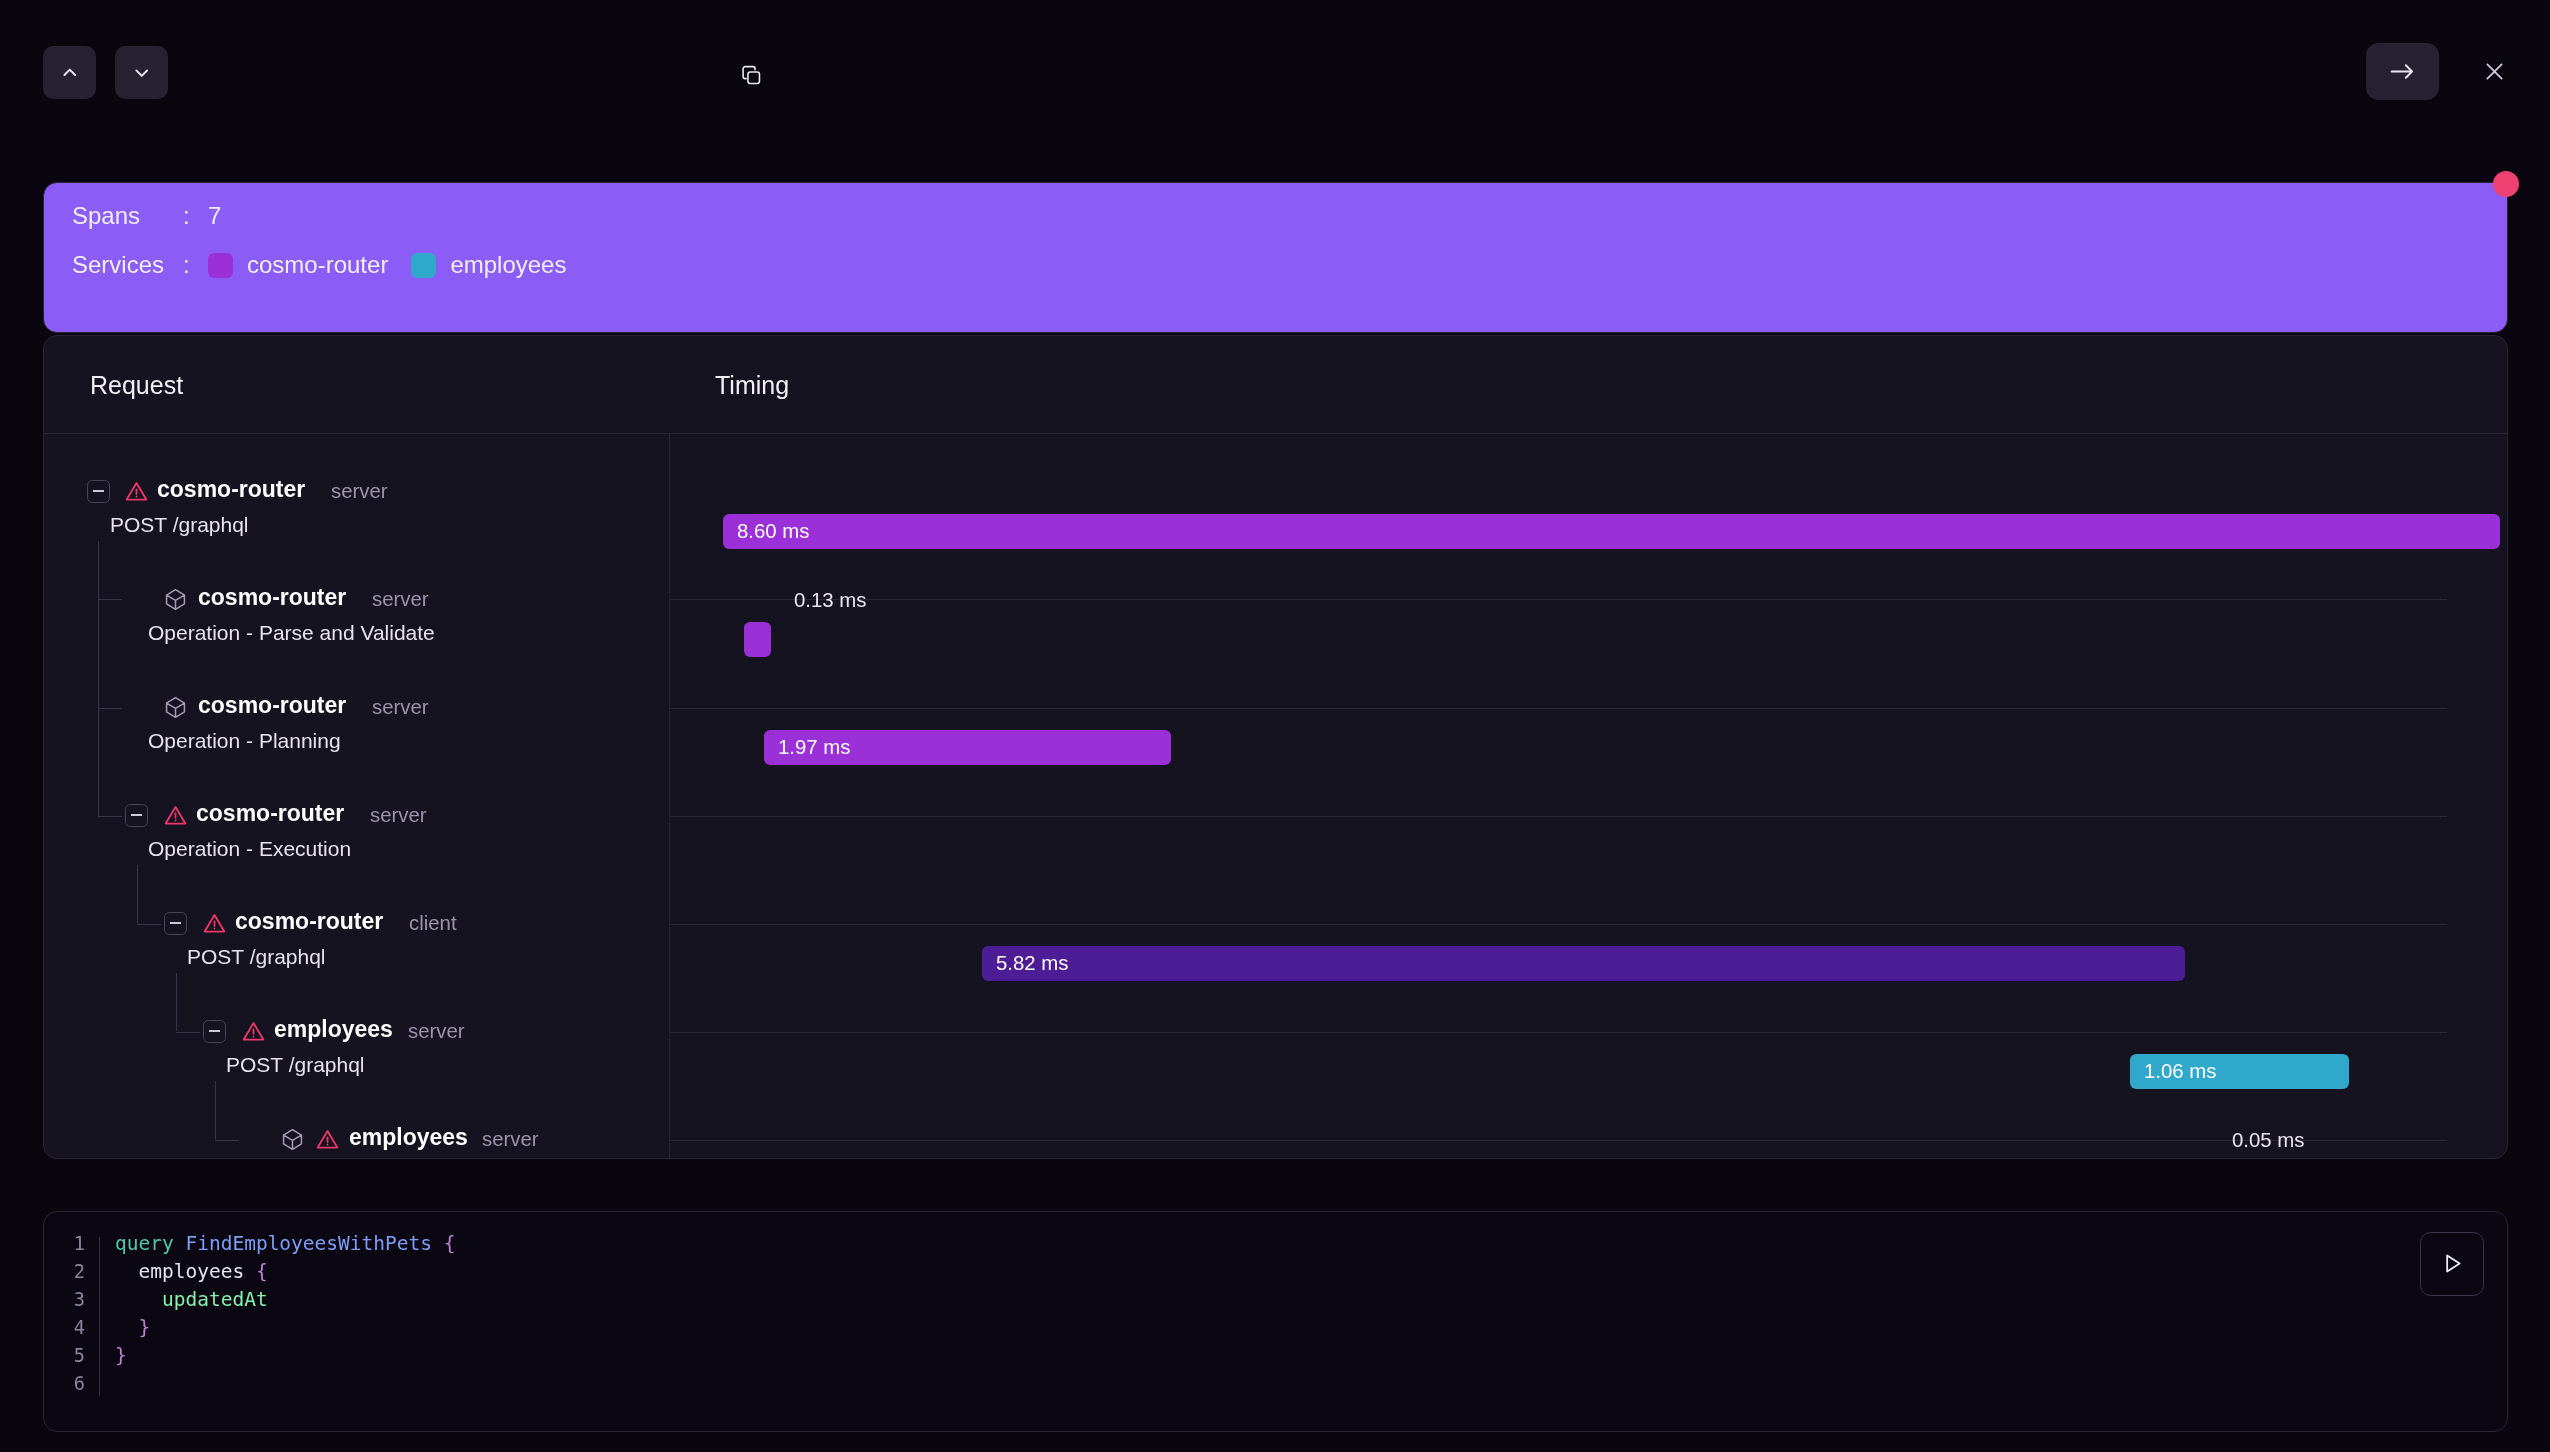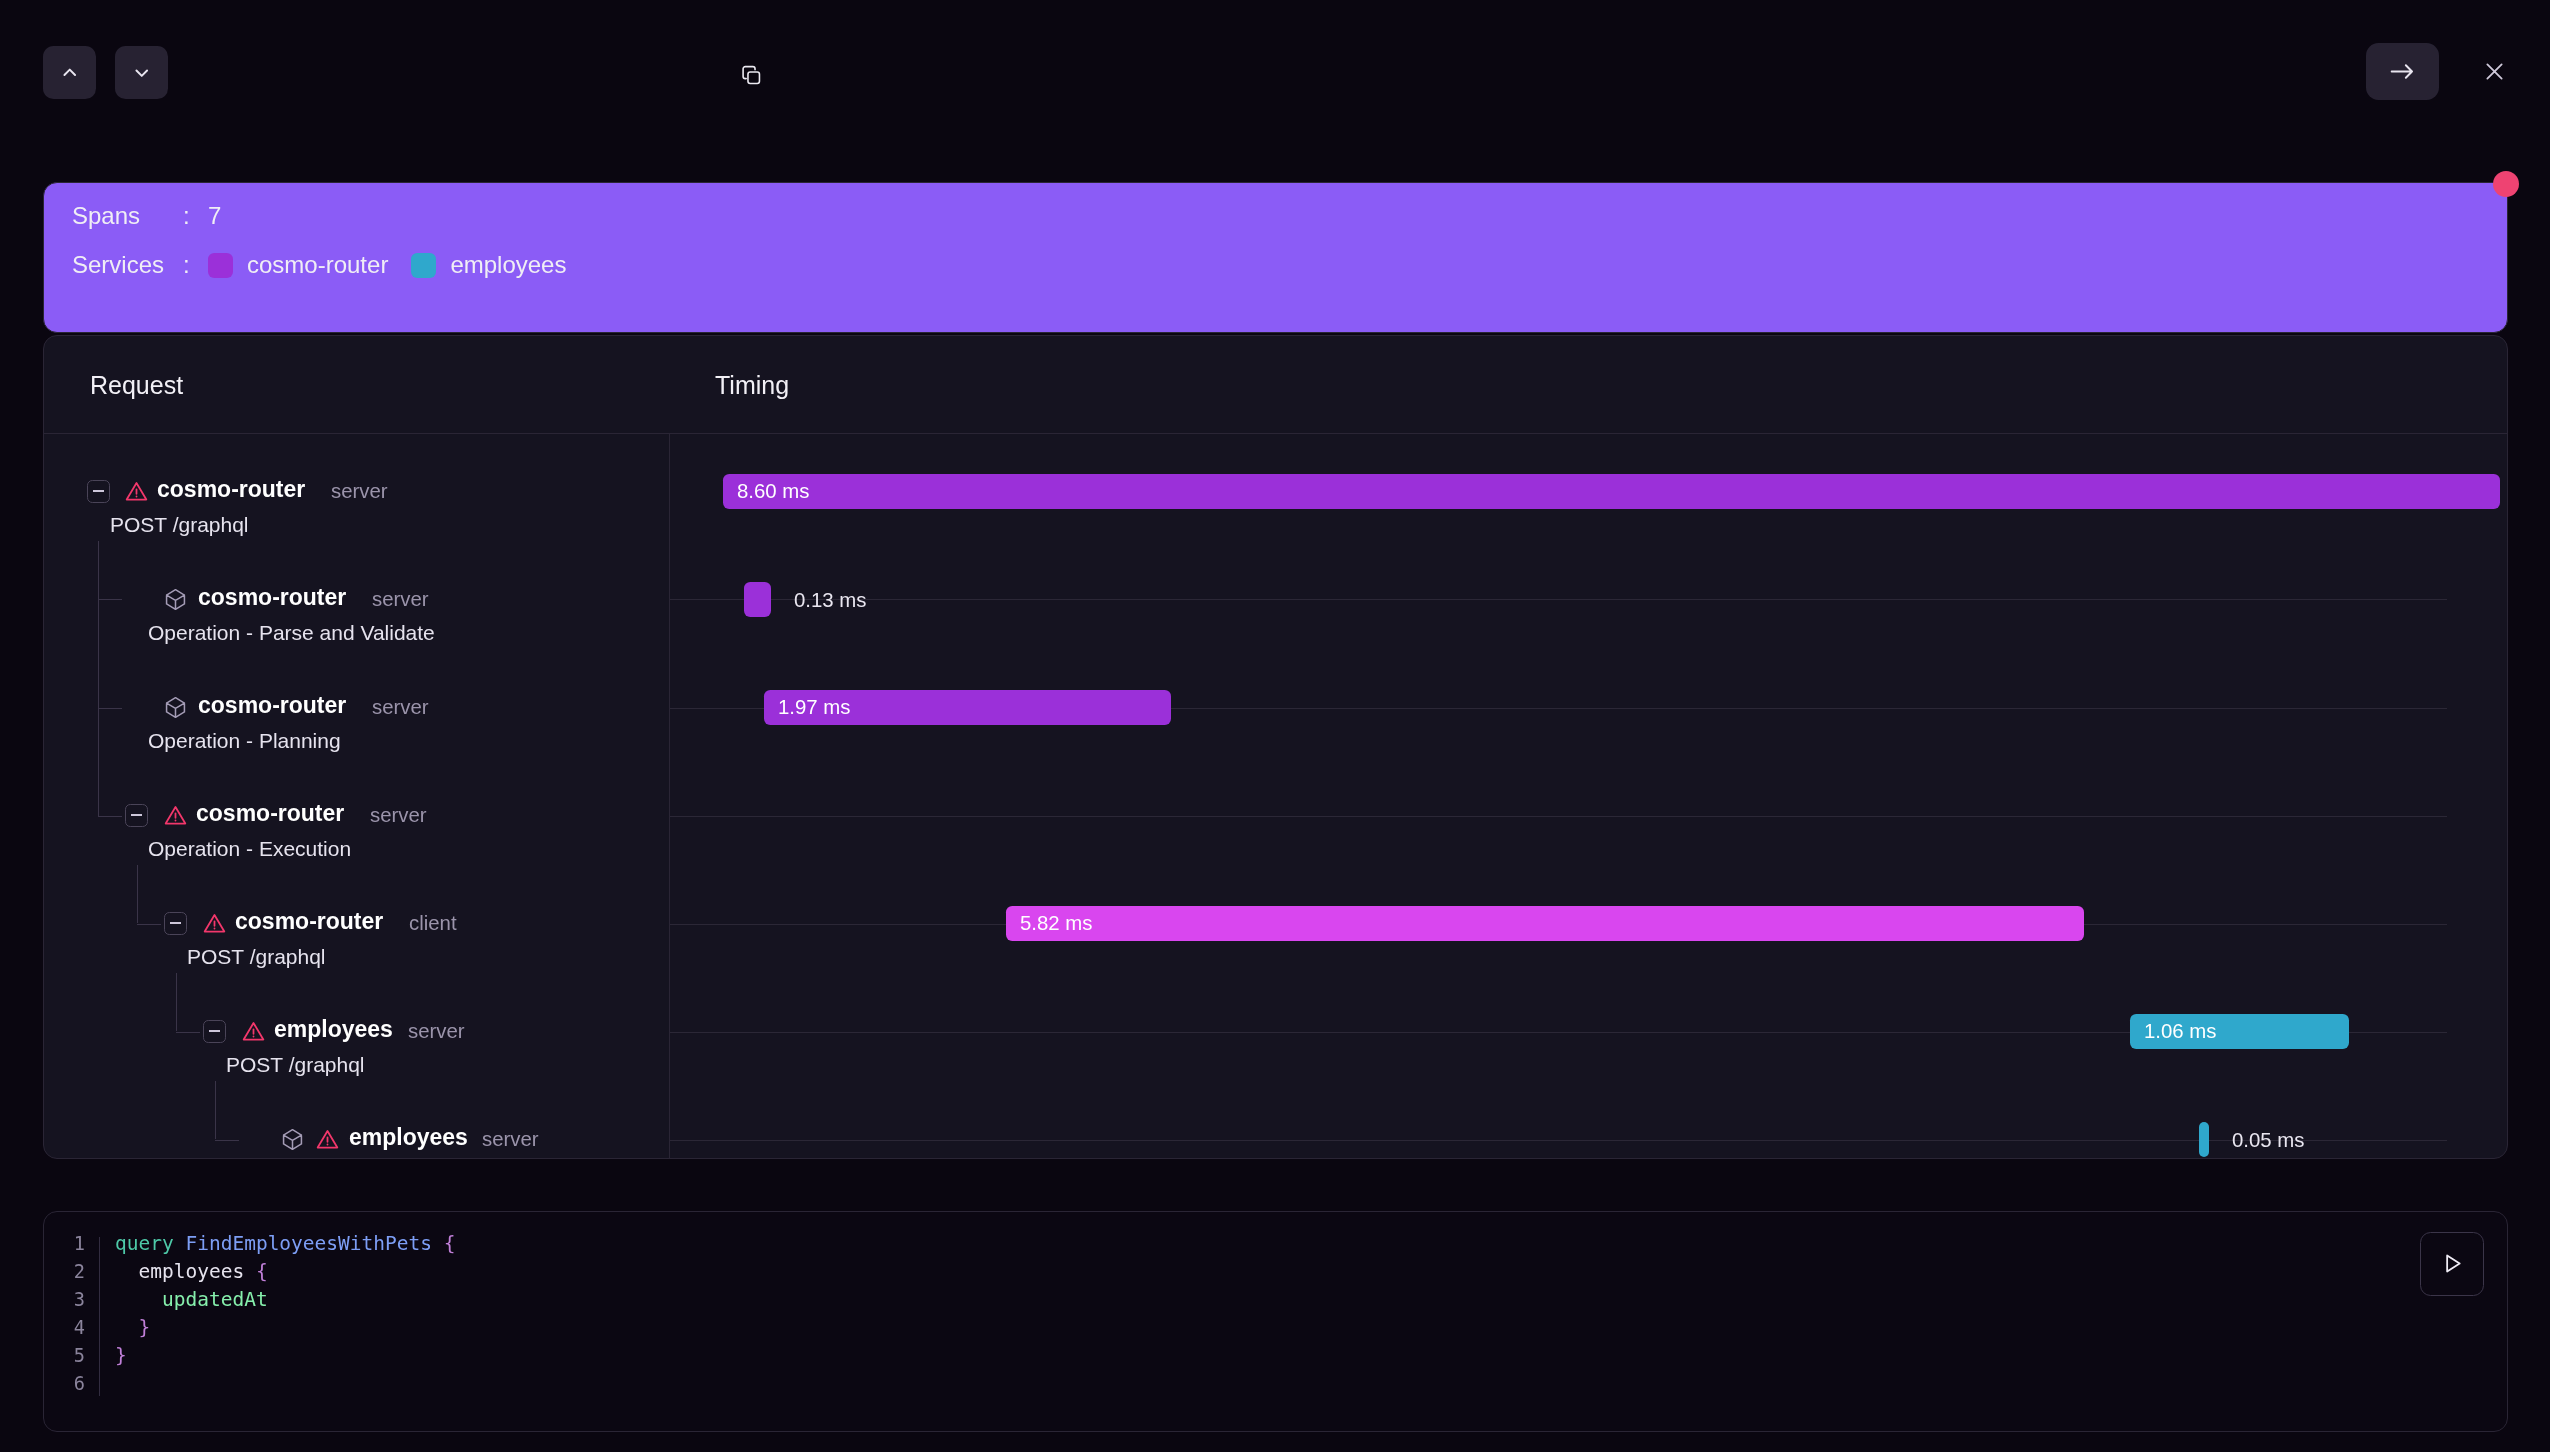--- a/index.html
+++ b/index.html
@@ -122,21 +122,21 @@
   .warn-ic path { stroke: #f2376b; stroke-width: 2; fill: none; stroke-linejoin: round; stroke-linecap: round; }
   .cube-ic { position: absolute; width: 25px; height: 25px; }
   .cube-ic path { stroke: #a49cb6; stroke-width: 1.7; fill: none; stroke-linejoin: round; stroke-linecap: round; }
 
   .svc-title { position: absolute; font-size: 23px; font-weight: 700; color: #ffffff; white-space: nowrap; }
   .kind { position: absolute; font-size: 20.4px; color: #9b94ab; white-space: nowrap; }
   .op { position: absolute; font-size: 21px; color: #e6e3ee; white-space: nowrap; }
 
   .bar {
     position: absolute; height: 35px; border-radius: 6.2px;
-    display: flex; align-items: center;
+    display: flex; align-items: center; margin-top: 40px;
   }
   .bar-label-in {
     font-size: 20.4px; color: #ffffff; padding-left: 14px; white-space: nowrap;
   }
   .bar-label-out {
     position: absolute; font-size: 20.4px; color: #e9e6f0; white-space: nowrap;
   }
 
   
   .code-card {
@@ -327,21 +327,21 @@
         </div>
         <div class="grid-line" style="top: 166px;"></div>
         <div class="bar" style="left: 74px; top: 149px; width: 27px; background: rgb(155, 48, 217);"></div>
         <div class="bar-label-out" style="left: 124px; top: 156px;">0.13 ms</div>
         <div class="grid-line" style="top: 275px;"></div>
         <div class="bar" style="left: 94px; top: 257px; width: 407px; background: rgb(155, 48, 217);">
           <span class="bar-label-in">1.97 ms</span>
         </div>
         <div class="grid-line" style="top: 383px;"></div>
         <div class="grid-line" style="top: 491px;"></div>
-        <div class="bar" style="left: 336px; top: 473px; width: 1078px; background: #d946ef;">
+        <div class="bar" style="left: 312px; top: 473px; width: 1203px; background: #4c1d95;">
           <span class="bar-label-in">5.82 ms</span>
         </div>
         <div class="grid-line" style="top: 599px;"></div>
         <div class="bar" style="left: 1460px; top: 581px; width: 219px; background: rgb(47, 168, 204);">
           <span class="bar-label-in">1.06 ms</span>
         </div>
         <div class="grid-line" style="top: 707px;"></div>
         <div class="bar" style="left: 1529px; top: 689px; width: 10.3px; background: rgb(47, 168, 204);"></div>
         <div class="bar-label-out" style="left: 1562px; top: 696px;">0.05 ms</div>
       </div>

